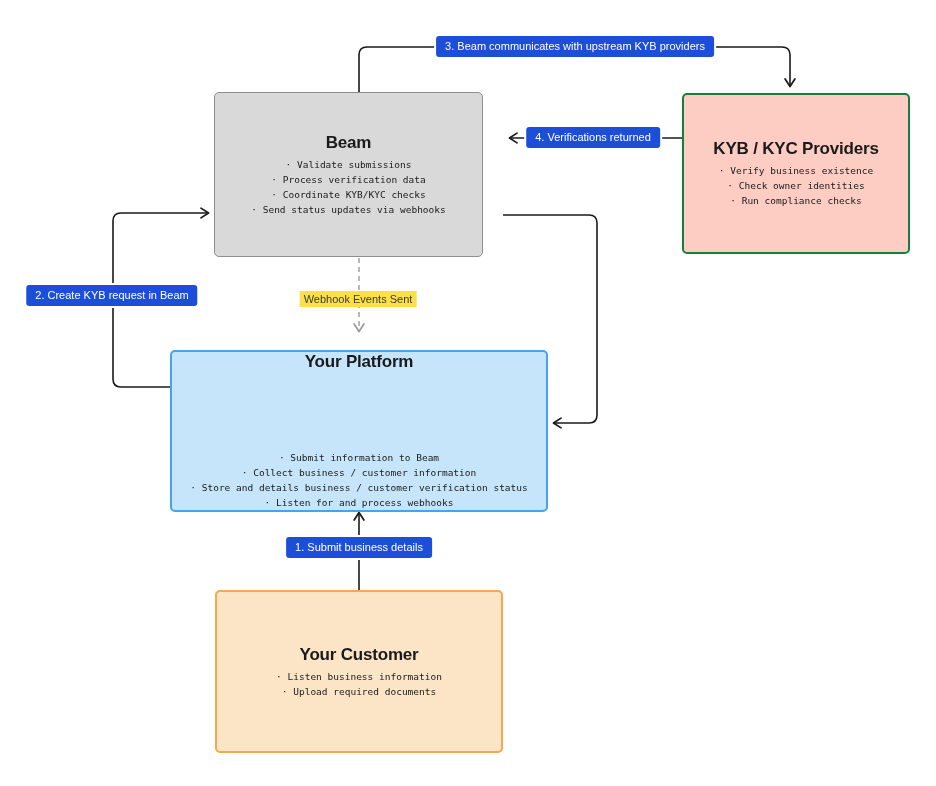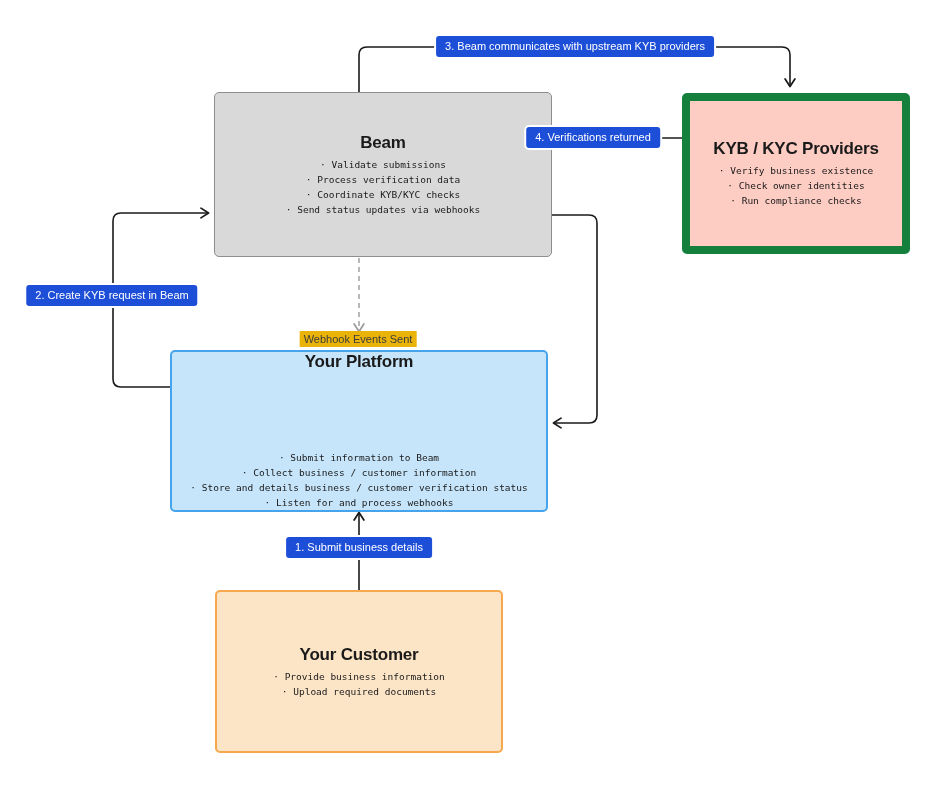--- a/index.html
+++ b/index.html
@@ -14,22 +14,22 @@
 
   .box {
     position:absolute;
     border-radius:5px;
     box-sizing:border-box;
     display:flex; flex-direction:column;
     align-items:center; justify-content:center;
     text-align:center;
     z-index:2;
   }
-  .box-beam     { left:214px; top:92px;  width:338px; height:165px; background:#d9d9d9; border:1.5px solid #8e8e8e; }
-  .box-kyb      { left:682px; top:93px;  width:228px; height:161px; background:#fdccc3; border:8px solid #15803d; }
+  .box-beam     { left:214px; top:92px;  width:269px; height:165px; background:#d9d9d9; border:1.5px solid #8e8e8e; }
+  .box-kyb      { left:682px; top:93px;  width:228px; height:161px; background:#fdccc3; border:2px solid #15803d; }
   .box-platform { left:170px; top:350px; width:378px; height:162px; background:#c6e5fa; border:2px solid #45a4eb;justify-content:space-between; }
   .box-customer { left:215px; top:590px; width:288px; height:163px; background:#fce4c6; border:2px solid #f7a74e; }
 
   .box-title {
     font-size:17px; font-weight:bold; color:#1a1a1a;
     letter-spacing:-0.2px; margin:0 0 4px 0; line-height:20px;
   }
   .box-items {
     list-style:none; margin:0; padding:0;
     font-family:"DejaVu Sans Mono", monospace;
@@ -51,25 +51,24 @@
   .badge-step3 { left:575px; top:36px; }
   .badge-step4 { left:593px; top:127px; }
   .badge-step2 { left:112px; top:285px; }
   .badge-step5 { left:597px; top:285px; }
   .badge-step1 { left:359px; top:537px; }
 
   .webhook-label {
     position:absolute; z-index:3;
     transform:translateX(-50%);
     left:358px; top:291px;
-    background:#eab308; color:#3c3c3c;
+    background:#fde047; color:#3c3c3c;
     font-size:11px; line-height:14px;
     padding:1px 4px;
     white-space:nowrap;
-    margin-top:40px;
   }
 </style>
 </head>
 <body>
 
 <div class="canvas">
 
   <svg class="wires" width="936" height="786" viewBox="0 0 936 786">
     <defs>
       <marker id="chev-dark" viewBox="0 0 12 12" refX="9" refY="6" markerWidth="13" markerHeight="13" orient="auto" markerUnits="userSpaceOnUse">
@@ -118,21 +117,21 @@
       <li>Submit information to Beam</li>
       <li>Collect business / customer information</li>
       <li>Store and details business / customer verification status</li>
       <li>Listen for and process webhooks</li>
     </ul>
   </div>
 
   <div class="box box-customer">
     <div class="box-title">Your Customer</div>
     <ul class="box-items">
-      <li>Provide business information</li>
+      <li>Listen business information</li>
       <li>Upload required documents</li>
     </ul>
   </div>
 
   <div class="badge badge-step3">3. Beam communicates with upstream KYB providers</div>
   <div class="badge badge-step4">4. Verifications returned</div>
   <div class="badge badge-step2">2. Create KYB request in Beam</div>
   <div class="badge badge-step1">1. Submit business details</div>
 
   <div class="webhook-label">Webhook Events Sent</div>

